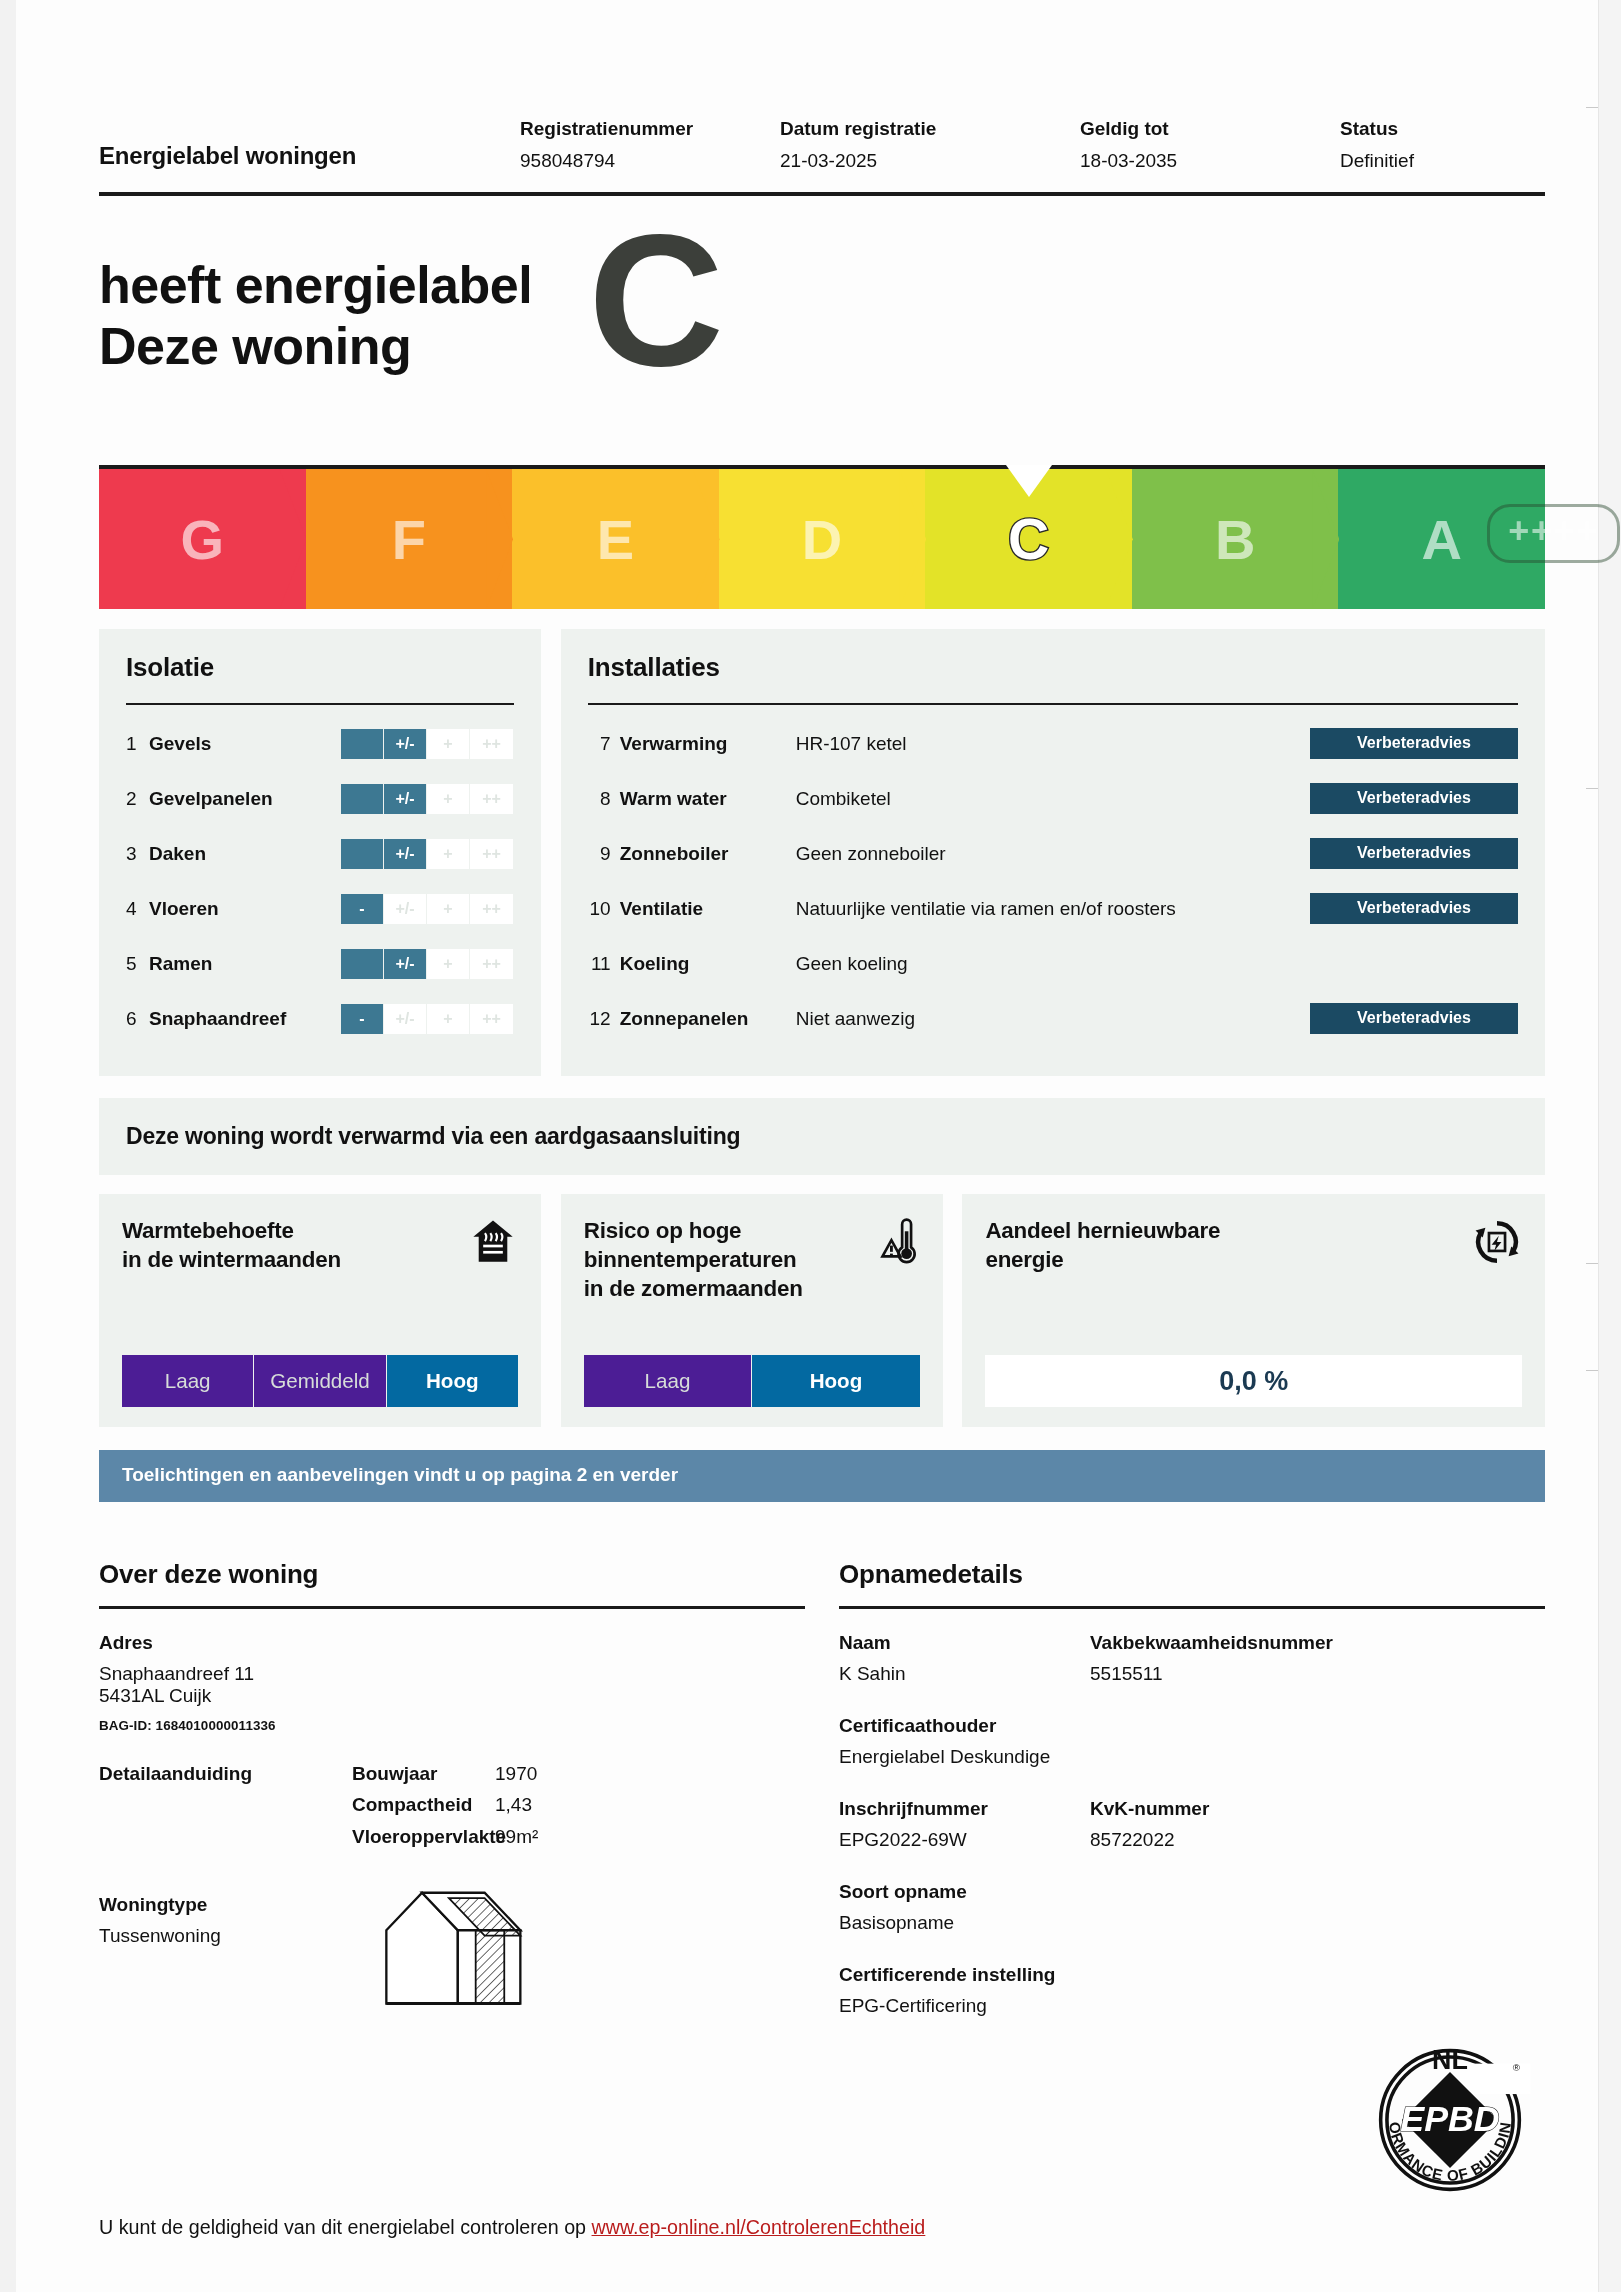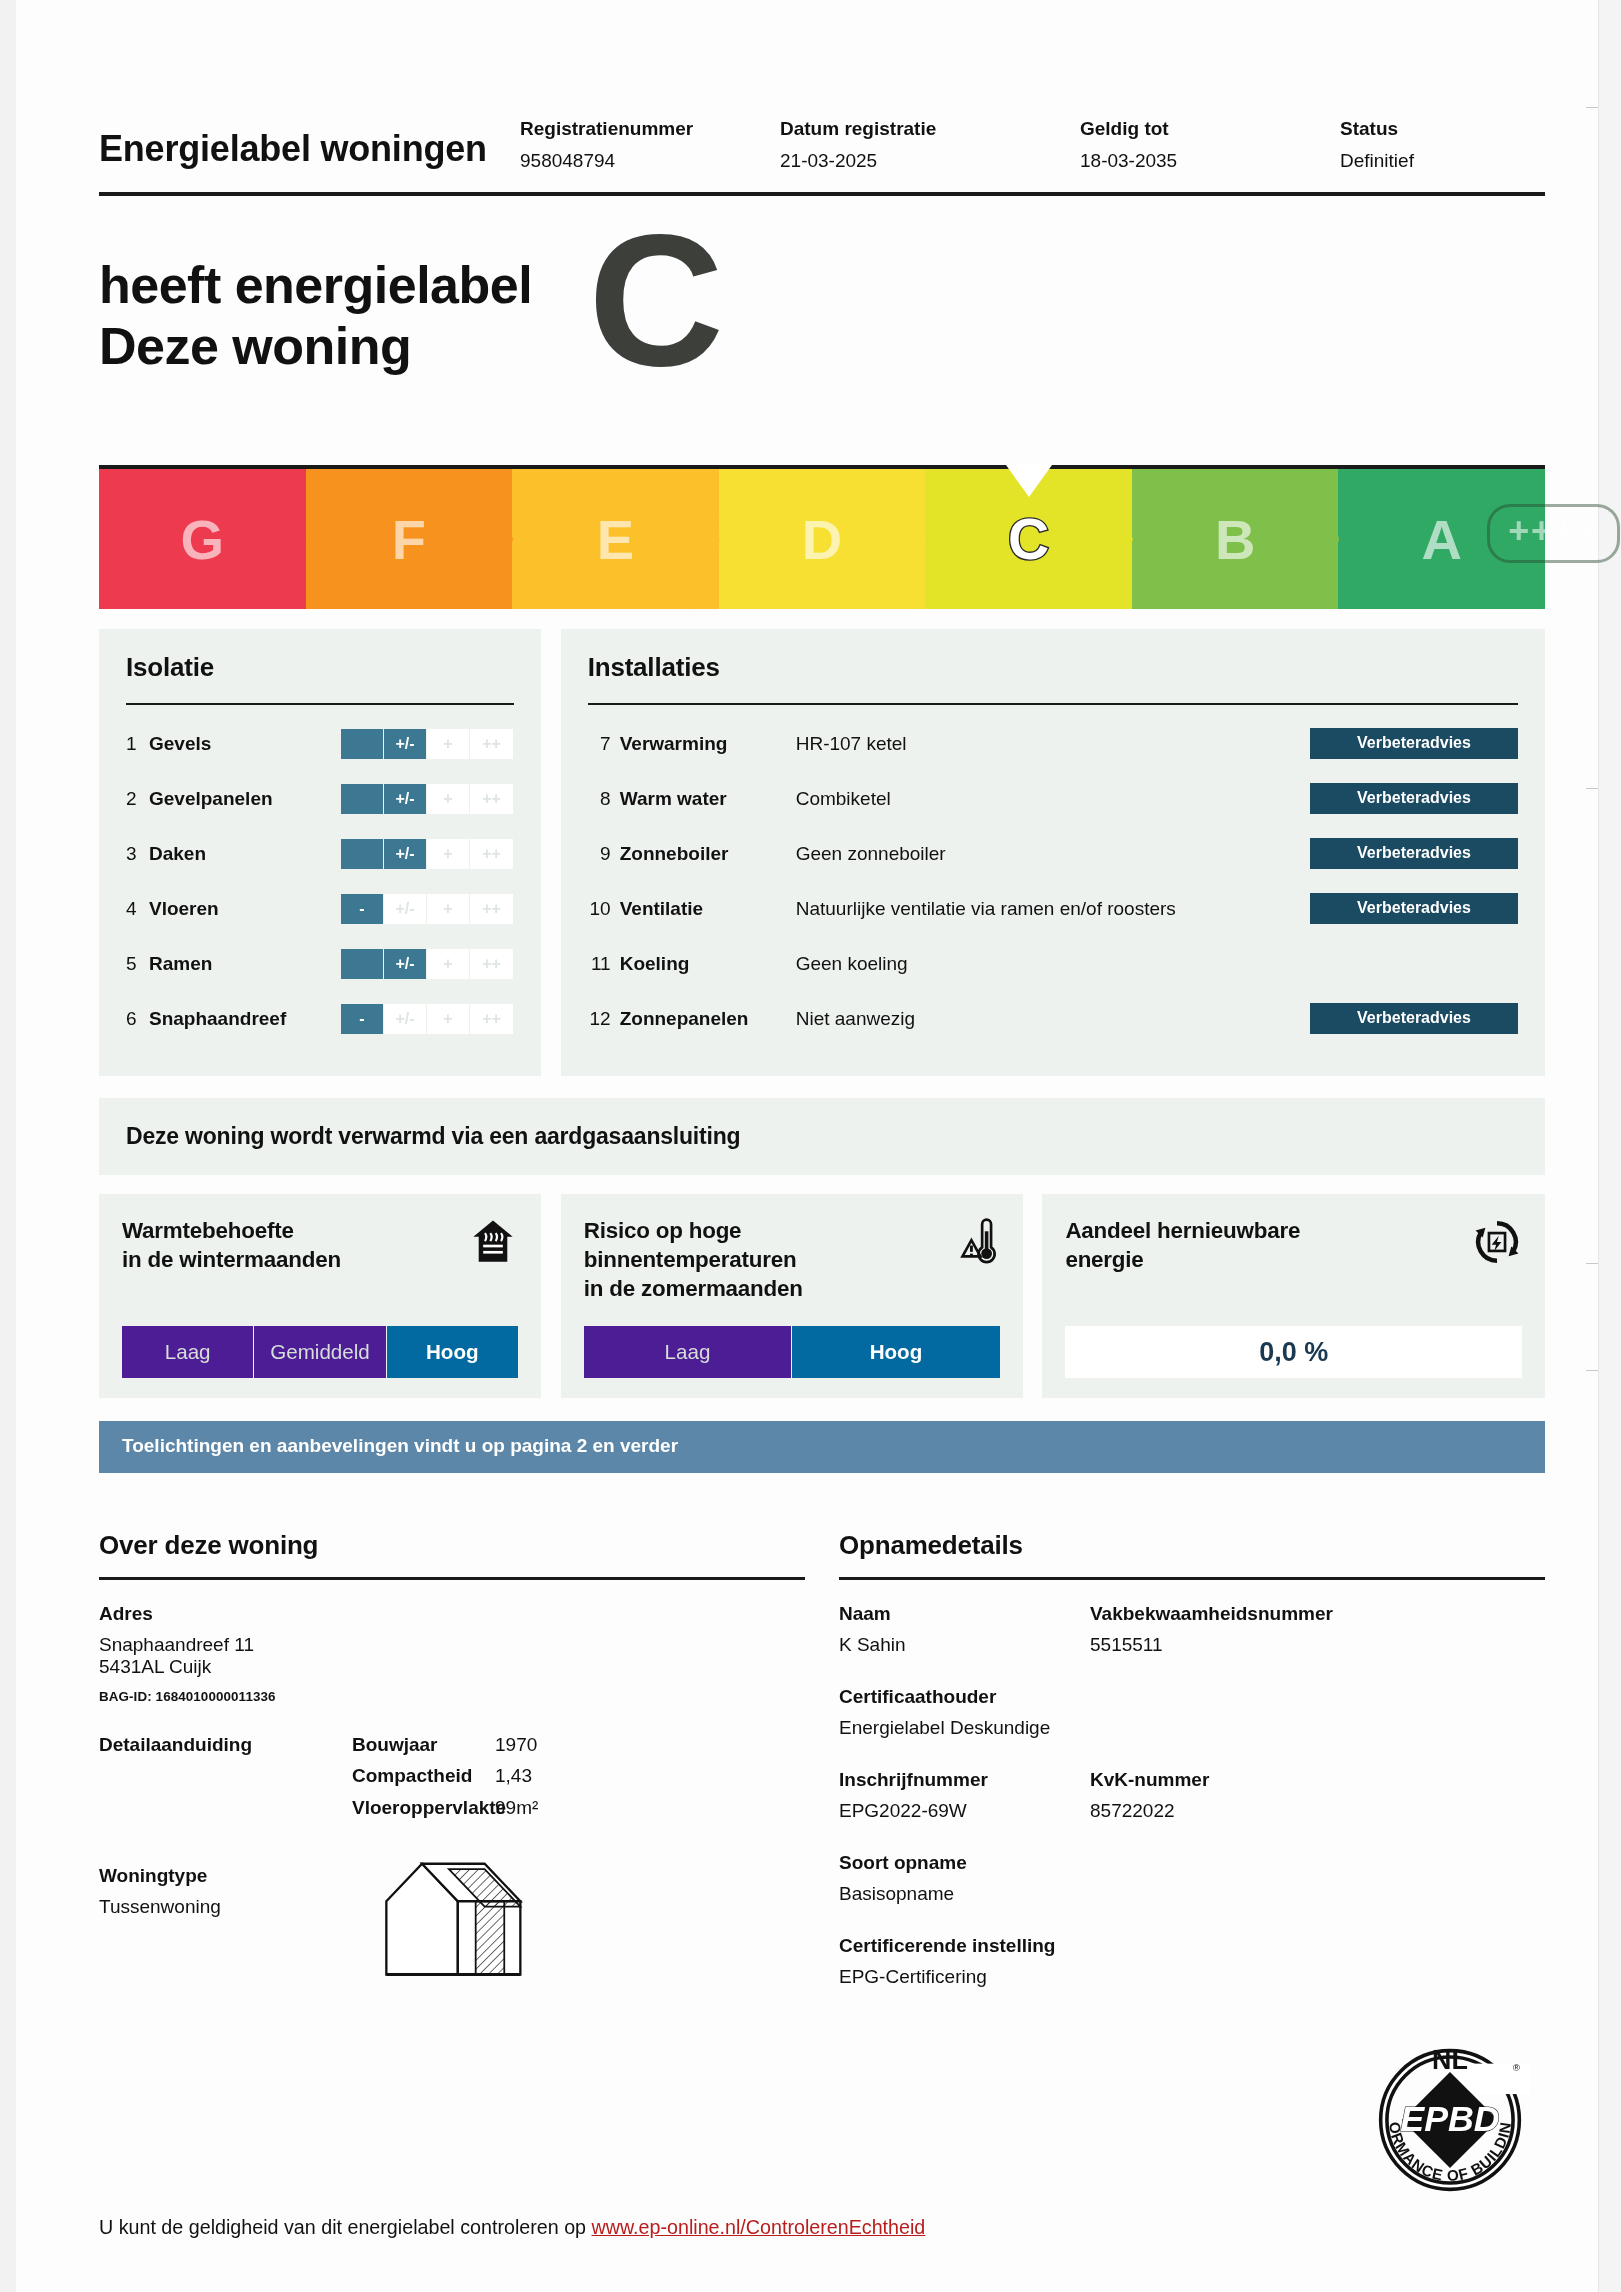--- a/index.html
+++ b/index.html
@@ -18,21 +18,21 @@
   }
   
   .scan-edge-l { position:absolute; left:0; top:0; width:16px; height:2293px; background:#f2f2f2; }
   .scan-edge-r { position:absolute; right:0; top:0; width:23px; height:2293px; background:#f4f4f4; border-left:0.9px solid #e6e6e6;}
   .scan-tick { position:absolute; right:23px; width:12.5px; height:0.9px; background:#c9c9c9; }
 
   .sheet { position:absolute; left:99px; top:0; width:1446px; }
 
   
   .hdr { display:flex; align-items:flex-end; padding-top:118px; }
-  .hdr-title { font-size:36px; font-weight:bold; letter-spacing:-0.2px; width:421px; padding-bottom:1.8px;}
+  .hdr-title { font-size:24px; font-weight:bold; letter-spacing:-0.2px; width:421px; padding-bottom:1.8px;}
   .hdr-cols { display:flex; flex:1; }
   .hdr-col { }
   .hc-reg { width:260px; }
   .hc-dat { width:300px; }
   .hc-gel { width:260px; }
   .hc-sta { width:179px; }
   .hdr-lbl { font-size:19px; font-weight:bold; margin-bottom:9.9px; }
   .hdr-val { font-size:19px; font-weight:normal; }
   .hdr-rule { height:4.5px; background:#1a1a1a; margin-top:19.7px; }
 
@@ -118,21 +118,21 @@
   
   .gasbar {
     background:#eef2ef; margin-top:21.5px; padding:25px 27px;
     font-size:23px; font-weight:bold; letter-spacing:-0.2px;
   }
 
   
   .metrics { display:flex; gap:19.7px; margin-top:19.7px; }
   .metric { background:#eef2ef; padding:23px 23px 19.7px 23px; position:relative; display:flex; flex-direction:column;}
   .m1 { width:442px; }
-  .m2 { width:462px; }
+  .m2 { width:382px;gap:29px; }
   .m3 { flex:1; }
   .m-head { display:flex; justify-content:space-between; align-items:flex-start; }
   .m-title { font-size:22.4px; font-weight:bold; line-height:1.28; letter-spacing:-0.2px;}
   .m-icon { width:50px; height:50px; flex:none; }
   .m-body { margin-top:auto; padding-top:23px; }
   .m-choices { display:flex; }
   .choice {
     flex:1; height:52px; background:#4c1d95;
     display:flex; align-items:center; justify-content:center;
     font-size:20.6px; color:#d7ddd9; font-weight:normal;

